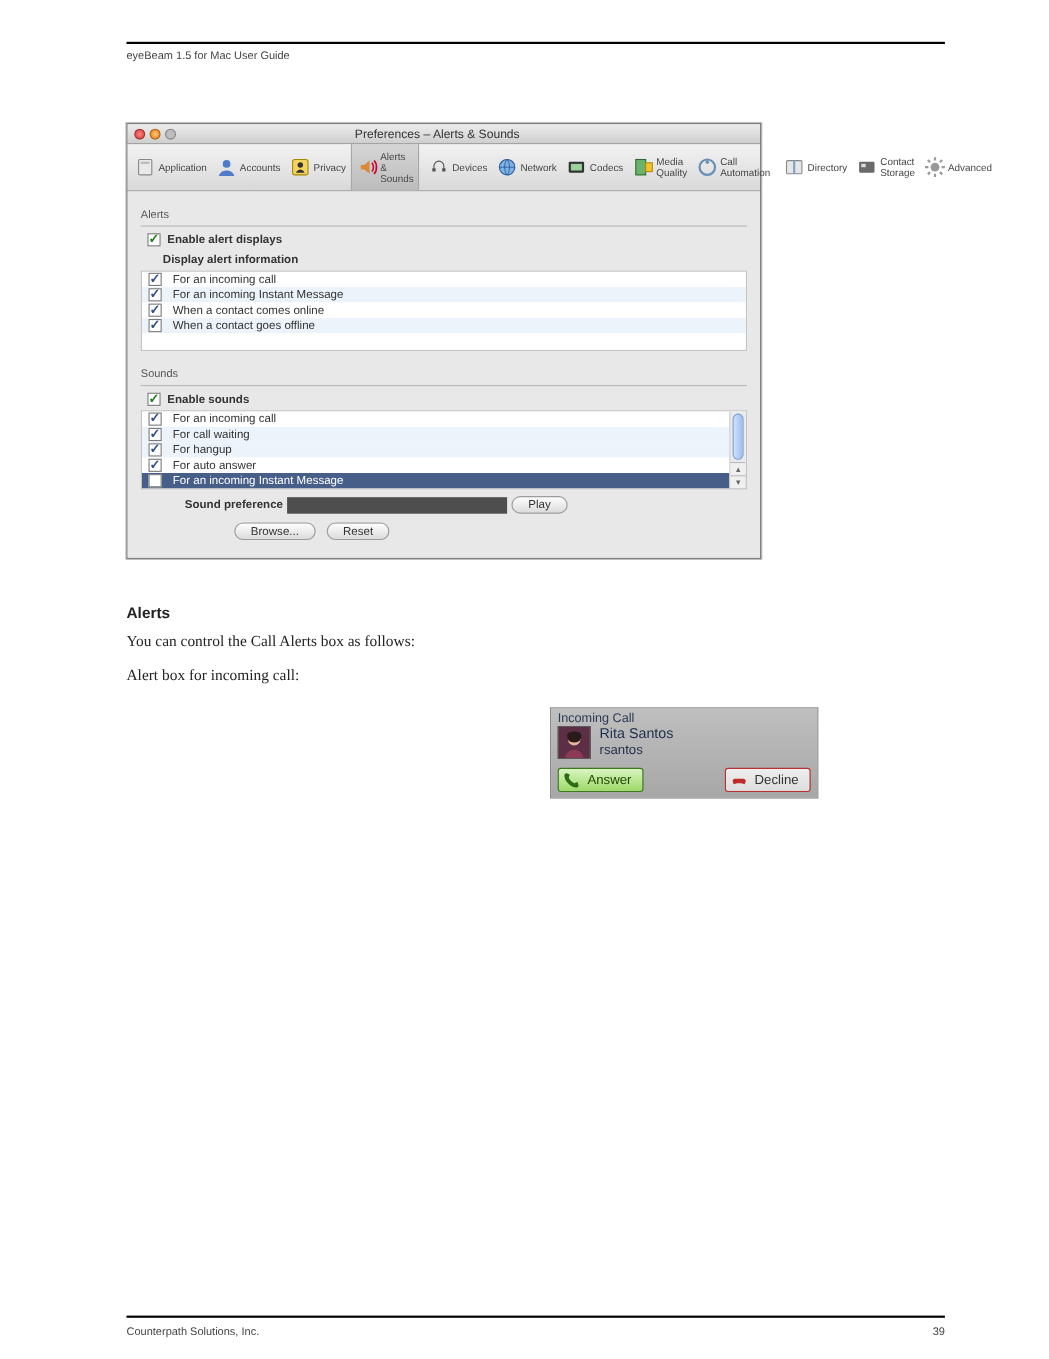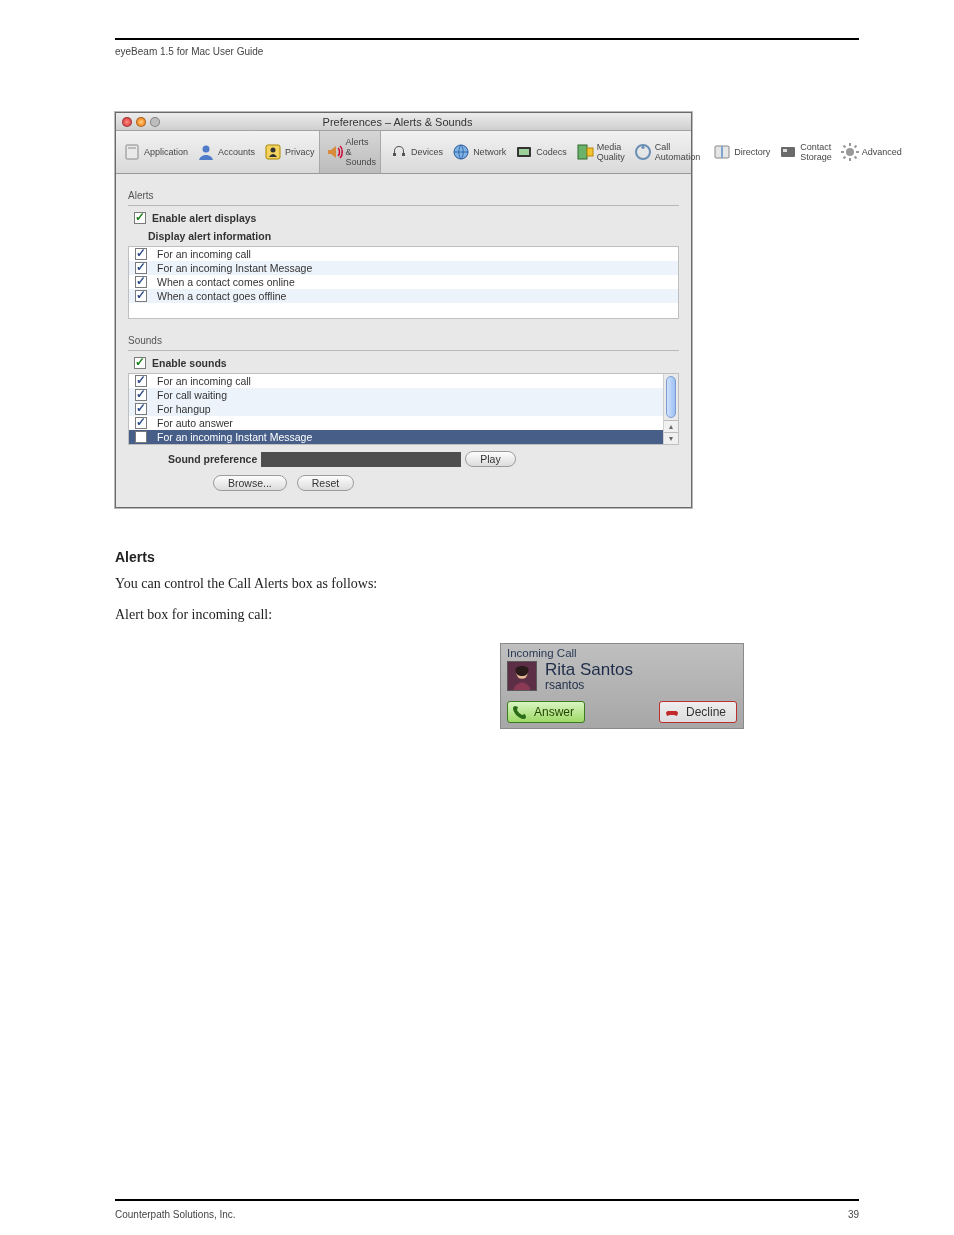--- a/index.html
+++ b/index.html
@@ -215,21 +215,21 @@
     font-size:11.5px;color:#2a3a55;padding:3px 6px 1px 6px;
   }
   .alert-contact{
     display:flex;align-items:center;gap:8px;padding:0 6px 4px 6px;
   }
   .avatar{
     width:30px;height:30px;border:1px solid #5a5a5a;background:#6b3b4d;
     display:flex;align-items:center;justify-content:center;overflow:hidden;
   }
   .alert-names{display:flex;flex-direction:column;line-height:1.15;}
-  .alert-name{font-size:17px;color:#1f2d4a;}
+  .alert-name{font-size:13px;color:#1f2d4a;}
   .alert-user{font-size:12px;color:#1f2d4a;}
   .alert-btnrow{
     display:flex;justify-content:space-between;align-items:center;
     padding:4px 6px 5px 6px;
     text-align:center;
   }
   .call-btn{
     display:flex;align-items:center;gap:6px;
     border-radius:3px;padding:2px 10px 2px 4px;
     font-size:12px;cursor:pointer;border:1px solid;

